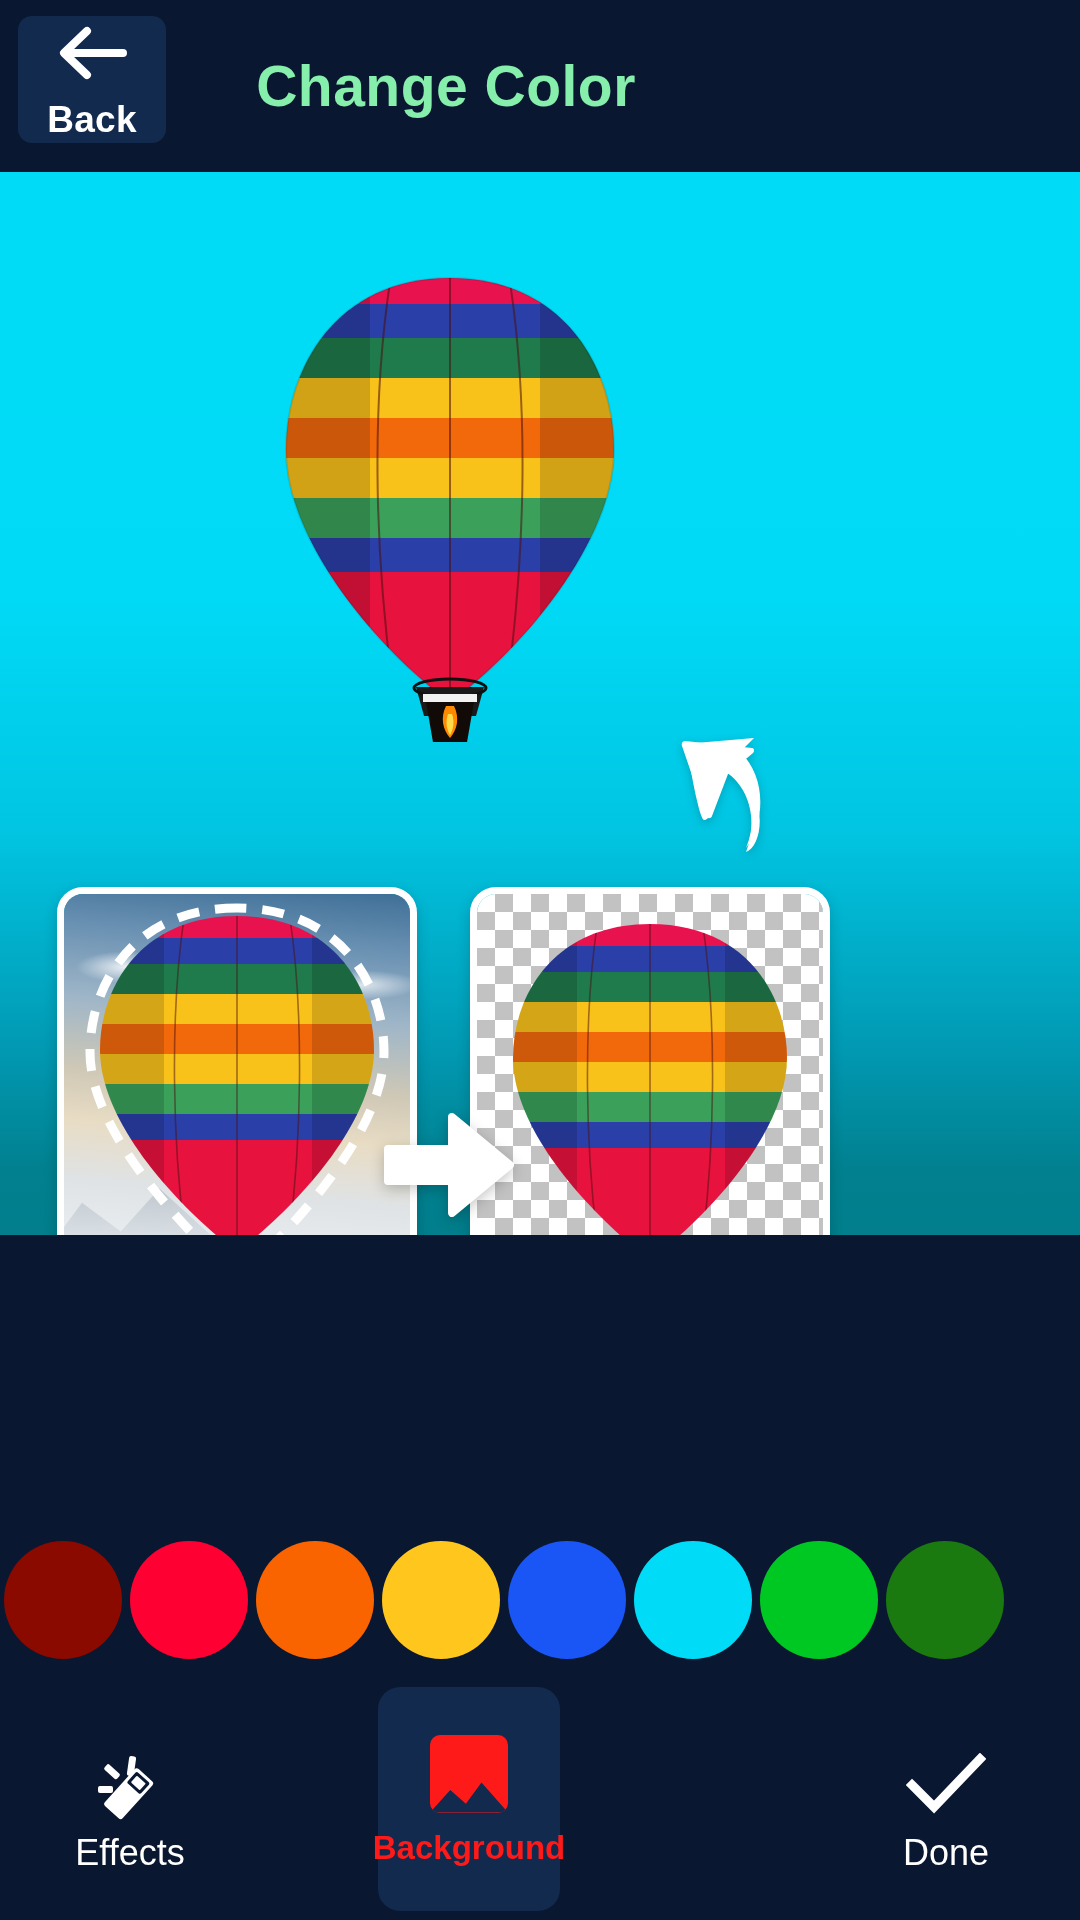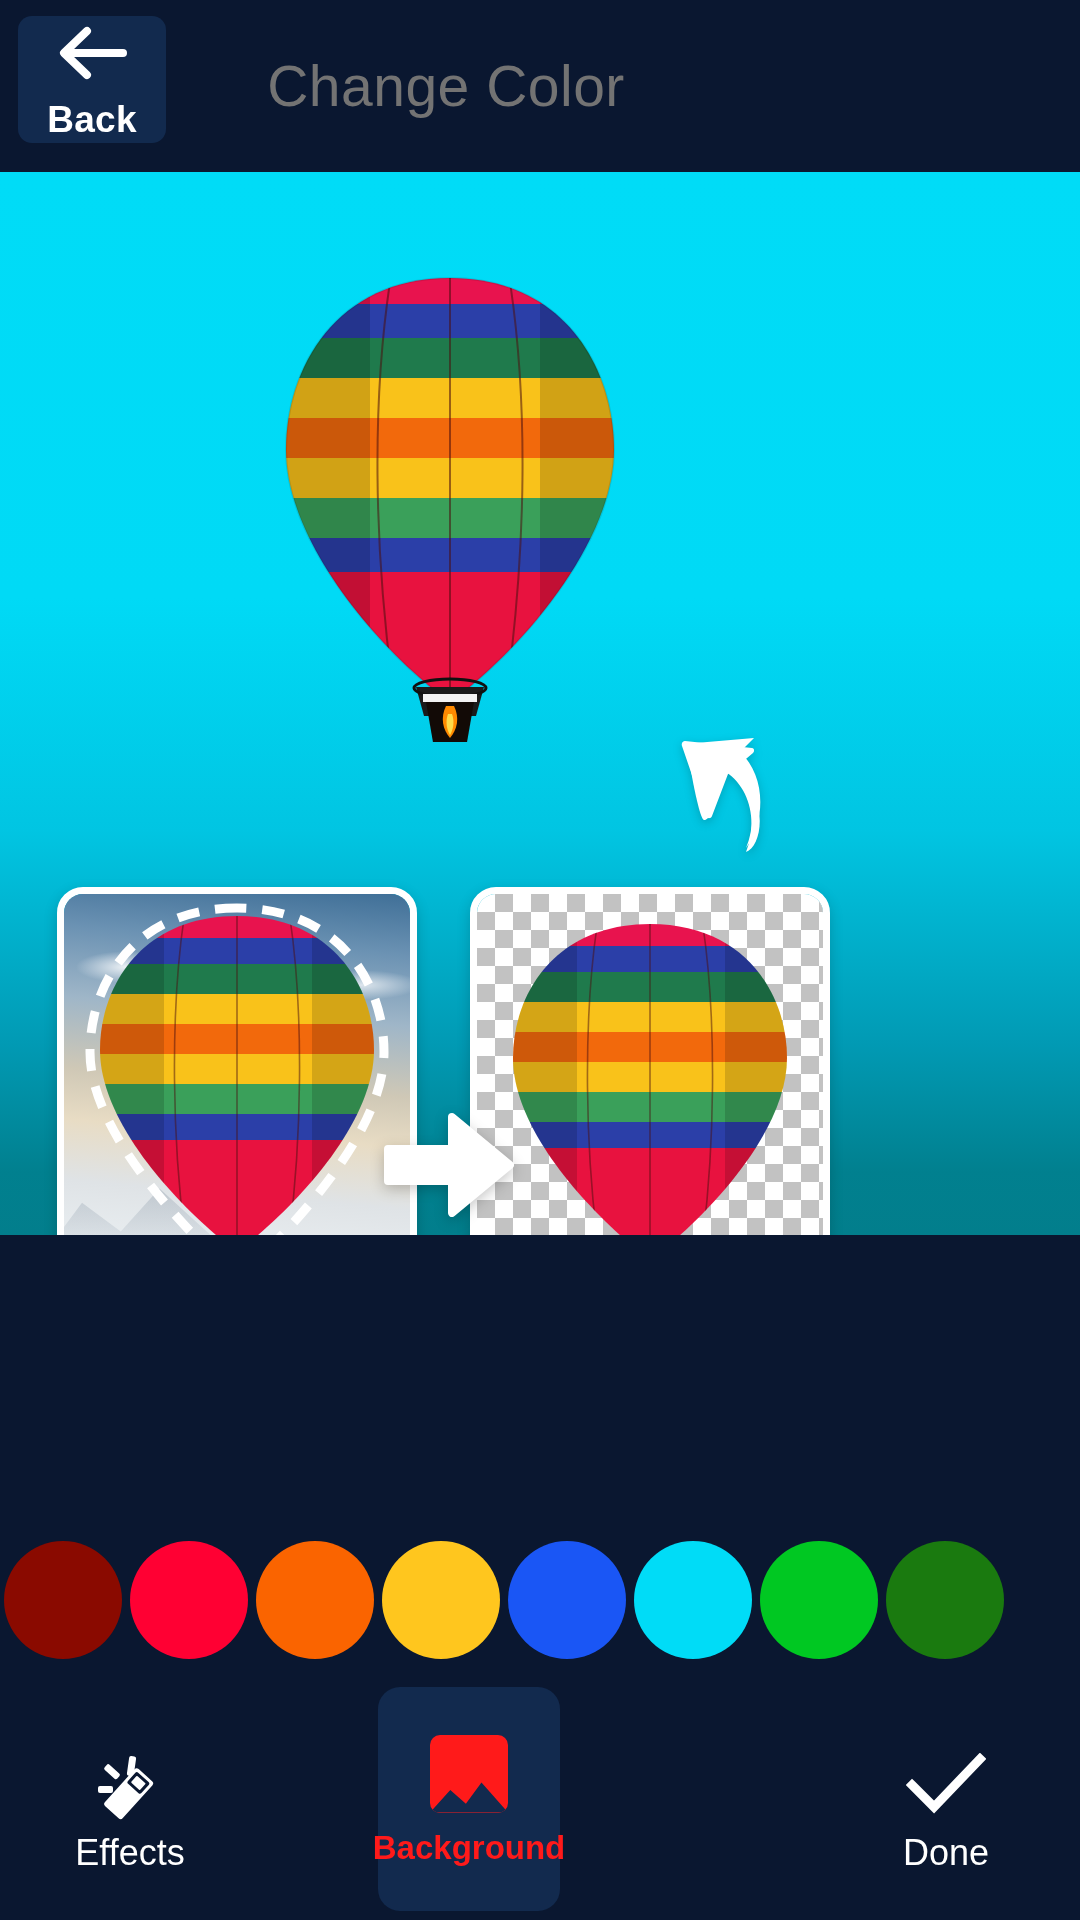--- a/index.html
+++ b/index.html
@@ -35,21 +35,21 @@
   .topbtn.share { right: 18px; top: 16px; background: #122a4e; }
   .topbtn .lbl {
     color: #ffffff; font-size: 37px; font-weight: 700;
     line-height: 1; letter-spacing: 0.3px;
   }
   .topbtn .ico { height: 62px; display:flex; align-items:center; justify-content:center; }
   .title {
     position: absolute; left: 0; top: 0;
     width: 892px; height: 172px;
     display: flex; align-items: center; justify-content: center;
-    color: #737373; font-size: 57px; font-weight: 400;
+    color: #86efac; font-size: 57px; font-weight: 700;
     letter-spacing: 0.5px;
   }
 
   
   .canvas {
     position: absolute; left: 0; top: 172px;
     width: 1080px; height: 1063px;
     background: linear-gradient(180deg,
         #00DCF7 0%, #00DAF6 40%, #01c5e2 62%,
         #019ab4 82%, #01808f 94%, #027e8c 100%);

